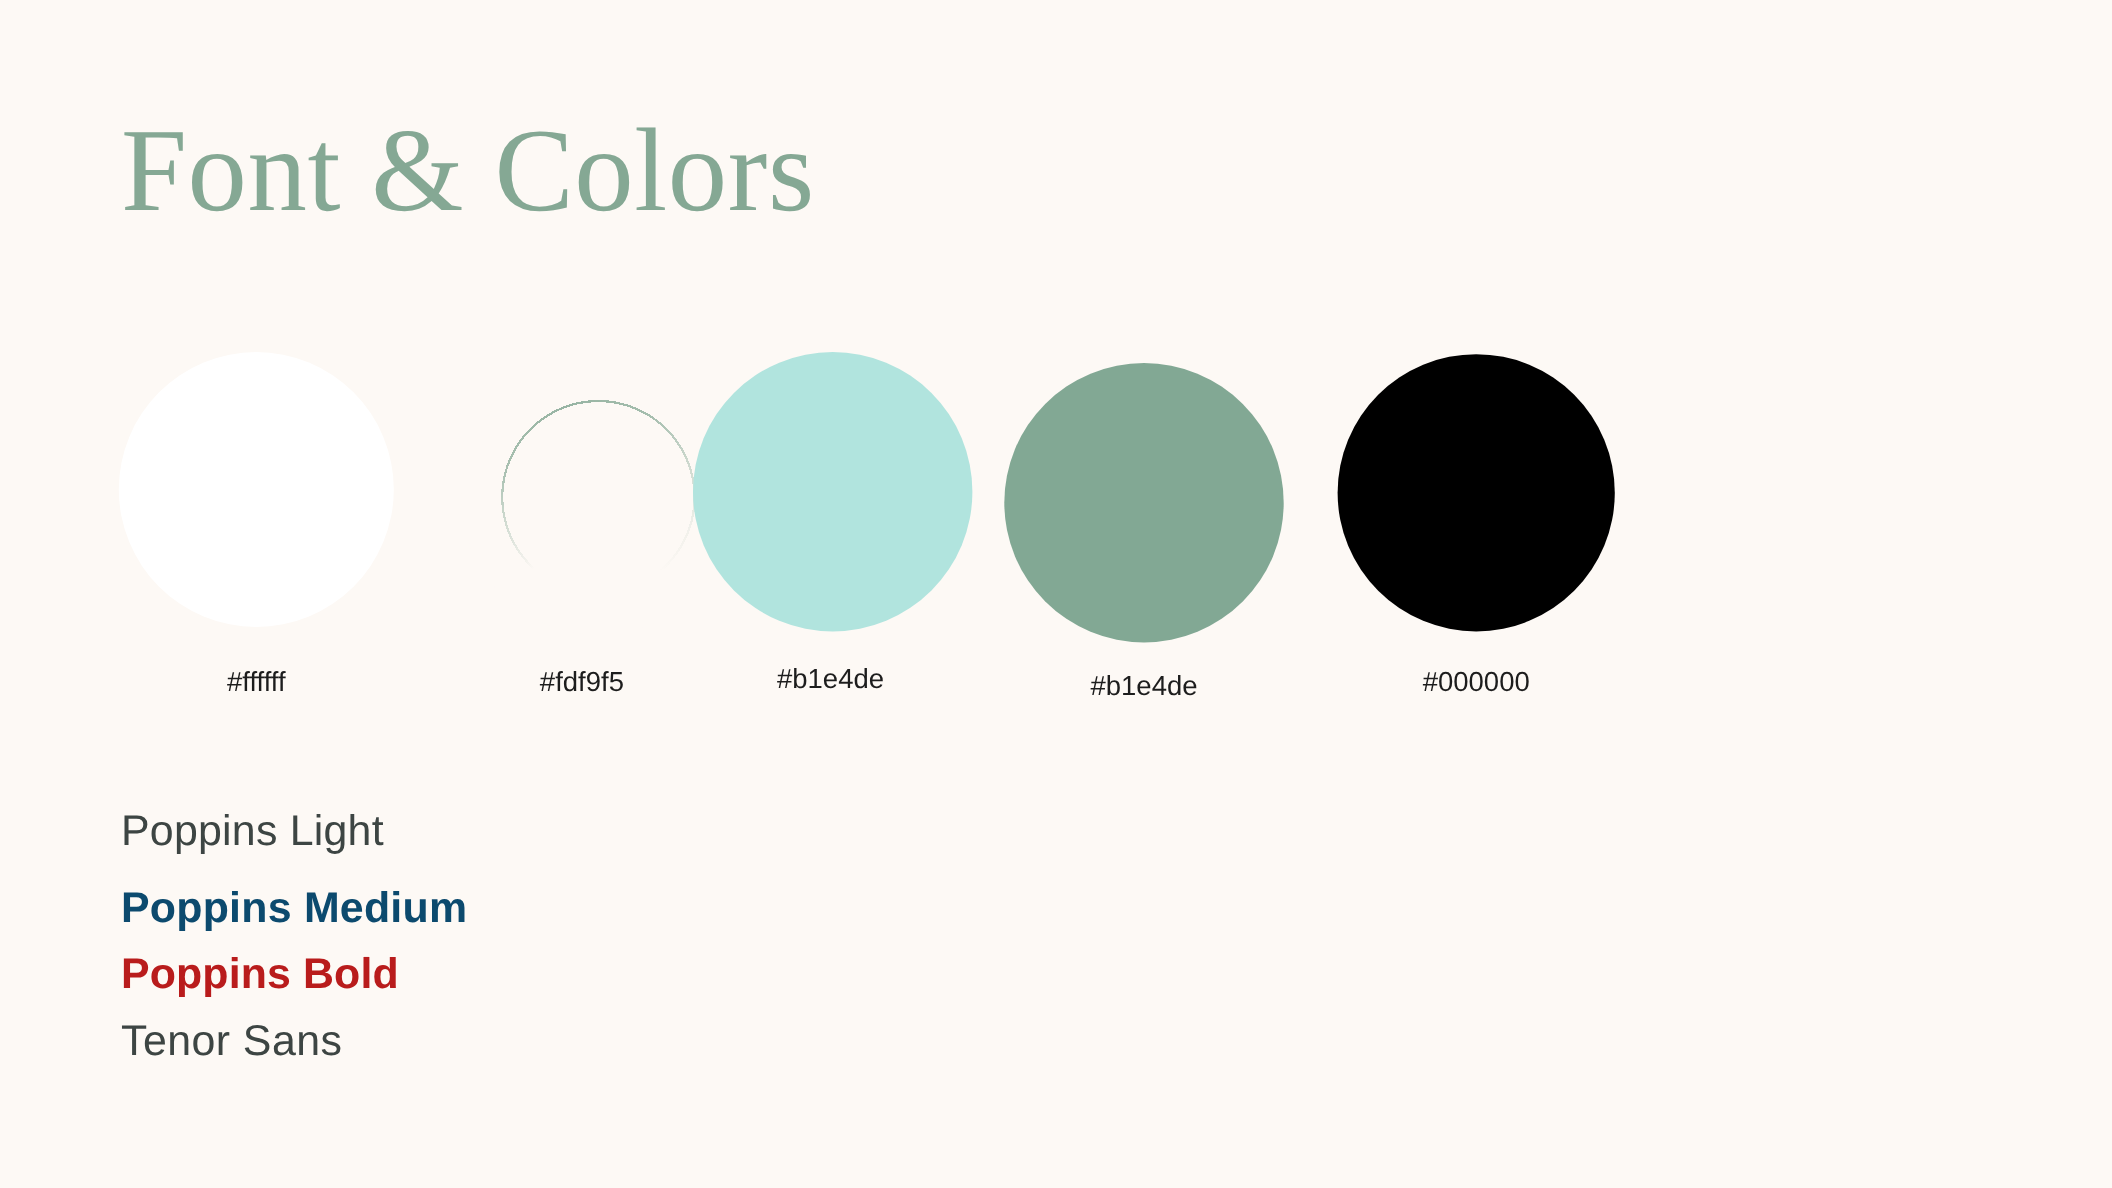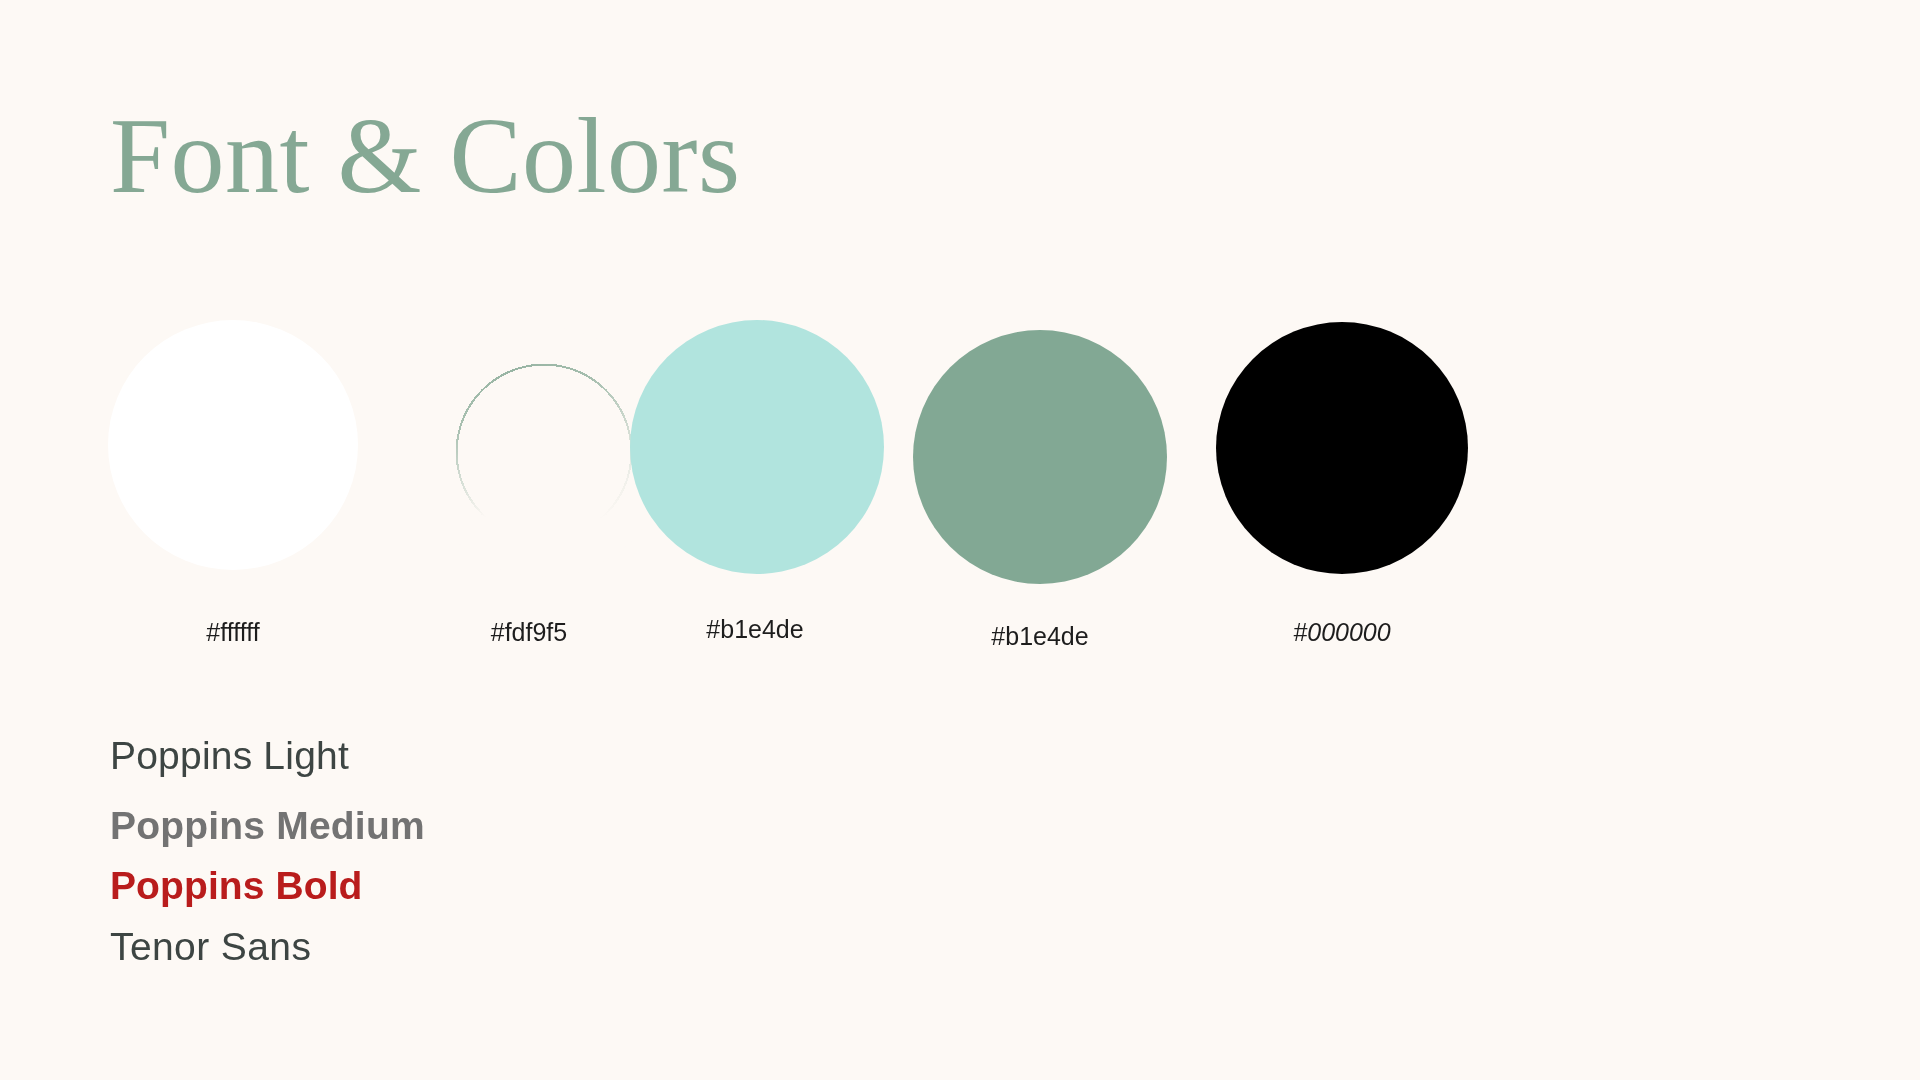--- a/index.html
+++ b/index.html
@@ -80,21 +80,20 @@
   }
 
   .swatch-label {
     position: absolute;
     font-family: "Liberation Sans", sans-serif;
     font-size: 25px;
     font-weight: 300;
     color: #1d1d1d;
     white-space: nowrap;
     text-align: center;
-    margin-top: 12px;
   }
 
   
   .font-list {
     position: absolute;
     left: 110px;
     top: 736px;
     width: 700px;
   }
 
@@ -119,23 +118,23 @@
   <div class="swatch-row">
       <div class="swatch-dot" style="left: 108px; top: 320px; width: 250px; height: 250px; background: rgb(255, 255, 255);"></div>
       <div class="swatch-label" style="left: 108px; top: 606px; width: 250px;">#ffffff</div>
       <div class="swatch-dot ring" style="left: 419px; top: 327px; width: 250px; height: 250px; background: rgb(253, 249, 245);"></div>
       <div class="swatch-label" style="left: 404px; top: 606px; width: 250px;">#fdf9f5</div>
       <div class="swatch-dot" style="left: 630px; top: 320px; width: 254px; height: 254px; background: rgb(177, 228, 222);"></div>
       <div class="swatch-label" style="left: 628px; top: 603px; width: 254px;">#b1e4de</div>
       <div class="swatch-dot" style="left: 913px; top: 330px; width: 254px; height: 254px; background: rgb(130, 168, 148);"></div>
       <div class="swatch-label" style="left: 913px; top: 610px; width: 254px;">#b1e4de</div>
       <div class="swatch-dot" style="left: 1216px; top: 322px; width: 252px; height: 252px; background: rgb(0, 0, 0);"></div>
-      <div class="swatch-label" style="left: 1216px; top: 606px; width: 252px; font-style: italic;">#000000</div>
+      <div class="swatch-label" style="left: 1216px; top: 606px; width: 252px;">#000000</div>
     </div>
 
   <div class="font-list">
       <div class="font-sample w-light" style="color: rgb(61, 69, 67);">Poppins Light</div>
-      <div class="font-sample w-medium" style="color: #737373;">Poppins Medium</div>
+      <div class="font-sample w-medium" style="color: #0c4a6e;">Poppins Medium</div>
       <div class="font-sample w-bold" style="color: #b91c1c;">Poppins Bold</div>
       <div class="font-sample w-tenor" style="color: rgb(61, 69, 67);">Tenor Sans</div>
     </div>
 
 </div>
 
 </body></html>

